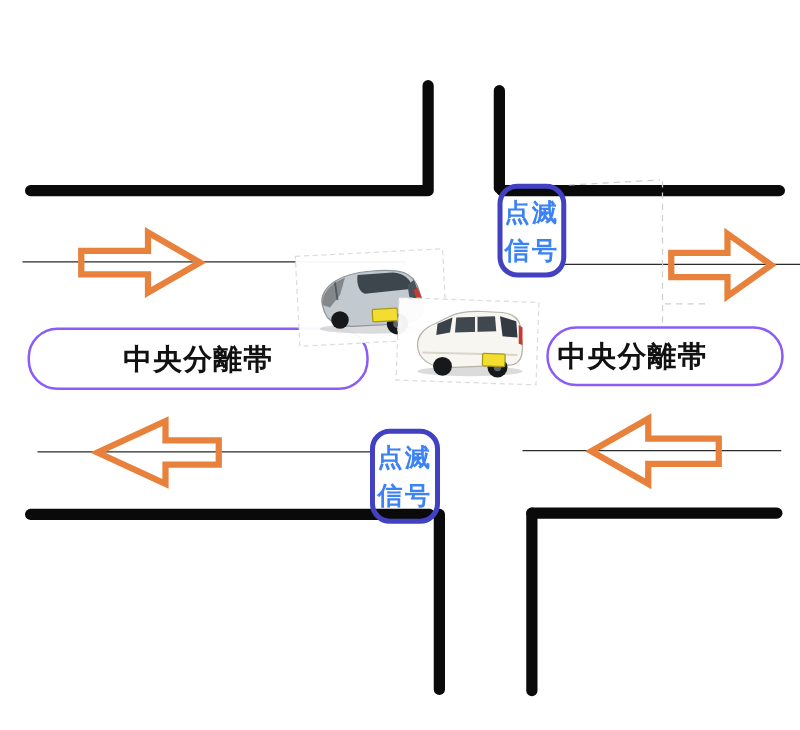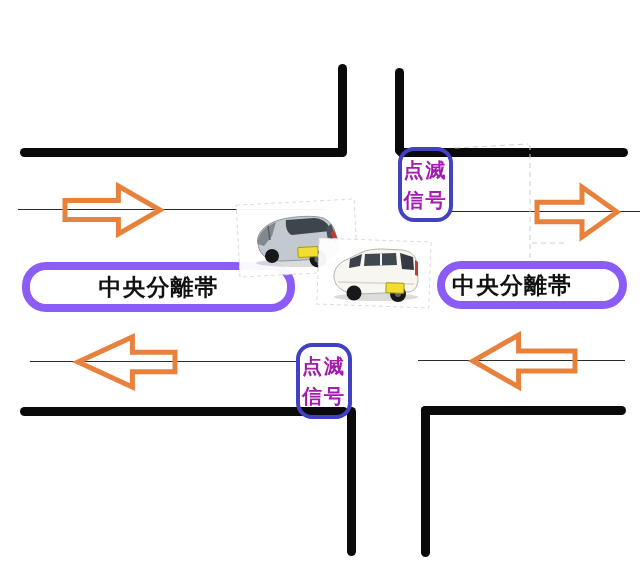--- a/index.html
+++ b/index.html
@@ -7,36 +7,36 @@
     position:relative;width:640px;height:584px;background:#ffffff;overflow:hidden;
     font-family:"DejaVu Sans","Liberation Sans",sans-serif;
   }
   
   .road{position:absolute;background:#0a0a0a;border-radius:4.5px;}
   
   .lane{position:absolute;background:#2b2b2b;height:1px;}
   
   .median-box{
     position:absolute;box-sizing:border-box;background:#ffffff;
-    border:8px solid #8b5cf6;border-radius:24px;
+    border:2px solid #8b5cf6;border-radius:24px;
     display:flex;align-items:center;
   }
   .median-box .median-label{
     color:#111111;font-size:23px;font-weight:600;letter-spacing:1px;white-space:nowrap;
   }
   .median-center{justify-content:center;}
   .median-leftpad{justify-content:flex-start;padding-left:7px;}
   
   .signal-box{
     position:absolute;box-sizing:border-box;background:transparent;
     border:4px solid #4141c1;border-radius:16px;
     display:flex;flex-direction:column;align-items:center;justify-content:center;
   }
   .signal-box .signal-line{
-    color:#a21caf;font-size:20px;font-weight:700;line-height:30px;letter-spacing:2px;white-space:nowrap;
+    color:#3b82f6;font-size:20px;font-weight:700;line-height:30px;letter-spacing:2px;white-space:nowrap;
   }
   .overlay{position:absolute;left:0;top:0;}
 </style>
 </head>
 <body>
 
 <div id="stage">
 
   <div class="lane" style="left:18px;top:209px;width:307px;"></div>
   <div class="lane" style="left:452px;top:211px;width:188px;"></div>

